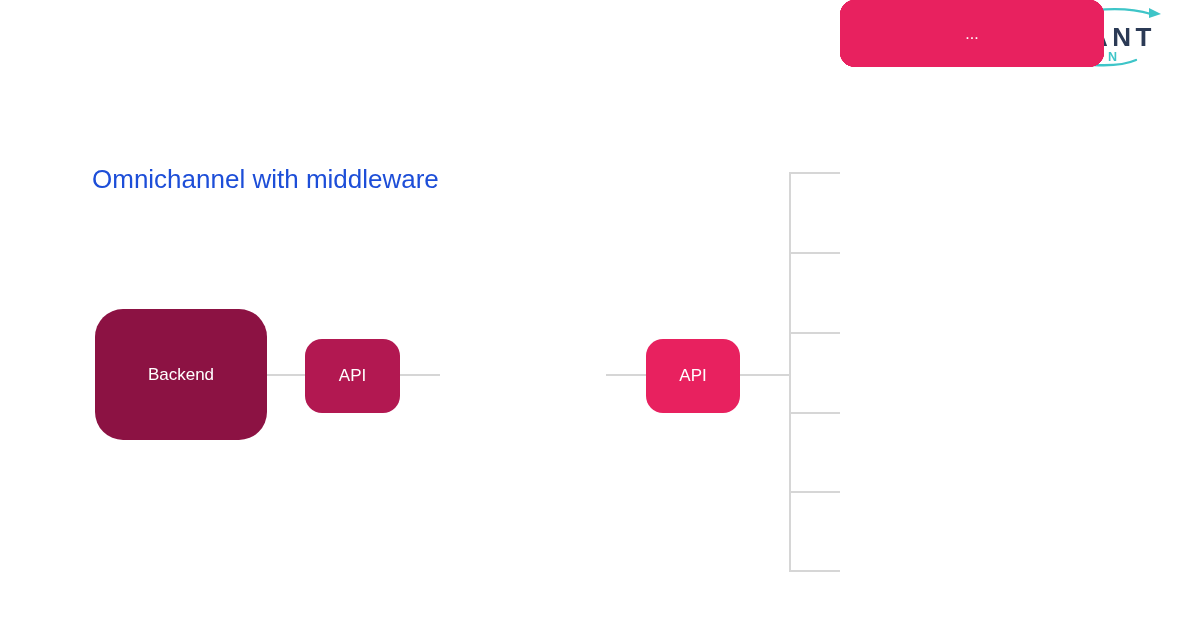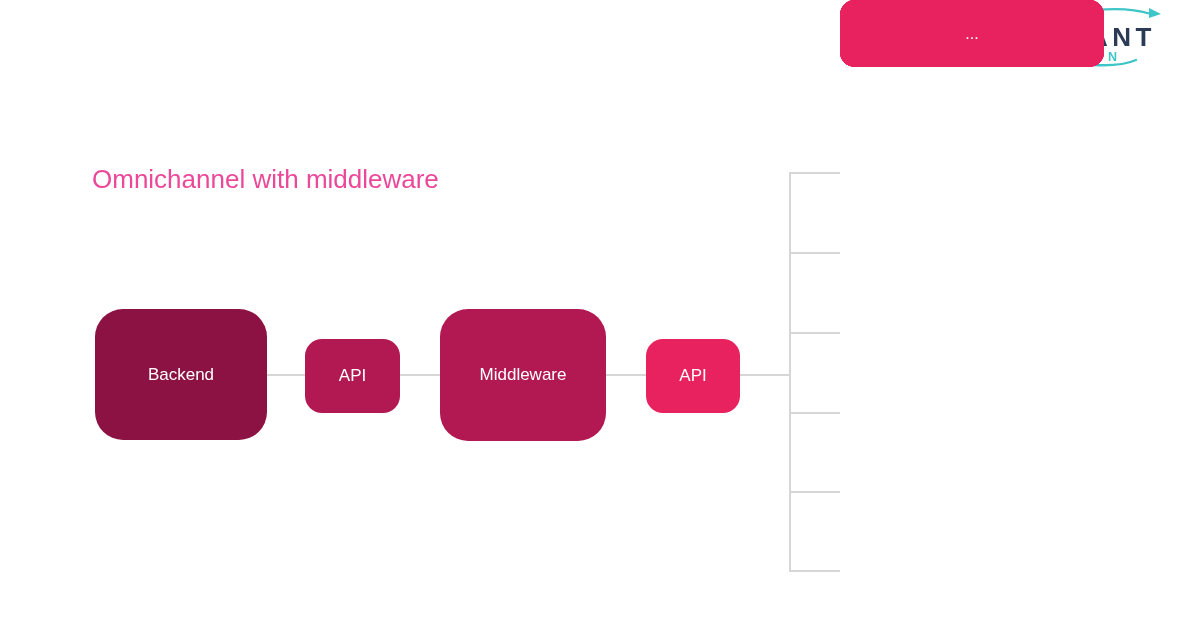--- a/index.html
+++ b/index.html
@@ -105,21 +105,21 @@
   .branch-3 { top: 332px; }
   .branch-4 { top: 412px; }
   .branch-5 { top: 491px; }
   .branch-6 { top: 570px; }
 </style>
 </head>
 <body>
 
 <div class="canvas">
 
-  <div class="subtitle" style="color: #ec4899;">Omnichannel with middleware</div>
+  <div class="subtitle" style="color: #1d4ed8;">Omnichannel with middleware</div>
 
   <div class="logo">
     <svg viewBox="0 0 150 70">
       <path d="M 30 15 C 55 4, 95 2, 121 10" fill="none" stroke-width="2.3" stroke-linecap="round" style="stroke: rgb(62, 197, 200);"></path>
       <polygon points="119,4 131,10 119,14" style="fill: rgb(62, 197, 200);"></polygon>
       <path d="M 13 30 C 8 47, 28 59, 64 61 C 83 62, 97 60, 106 56" fill="none" stroke-width="2.3" stroke-linecap="round" style="stroke: rgb(62, 197, 200);"></path>
       <text class="brand" x="11" y="42" style="fill: rgb(43, 58, 85);">QUANT</text>
       <text class="sub" x="50" y="57" style="fill: rgb(62, 197, 200);">CDN</text>
     </svg>
   </div>
@@ -135,23 +135,20 @@
   <div class="line branch branch-4" style="background-color: rgb(214, 214, 214);"></div>
   <div class="line branch branch-5" style="background-color: rgb(214, 214, 214);"></div>
   <div class="line branch branch-6" style="background-color: rgb(214, 214, 214);"></div>
 
   <div class="node node-backend" style="background-color: rgb(140, 18, 67);">
     <span>Backend</span>
   </div>
   <div class="node node-api-1" style="background-color: rgb(178, 24, 81);">
     <span>API</span>
   </div>
-  <div class="node node-middleware" style="background-color: rgb(178, 24, 81);">
-    <span>Middleware</span>
-  </div>
   <div class="node node-api-2" style="background-color: rgb(232, 33, 95);">
     <span>API</span>
   </div>
 
   <div class="channel" style="background-color: rgb(232, 33, 95);">
     <span>Chatbots</span>
   </div>
   <div class="channel" style="background-color: rgb(232, 33, 95);">
     <span>Digital Signage</span>
   </div>

